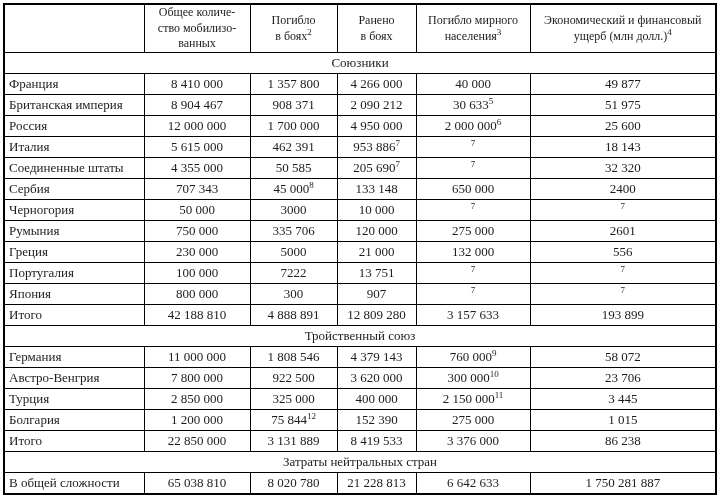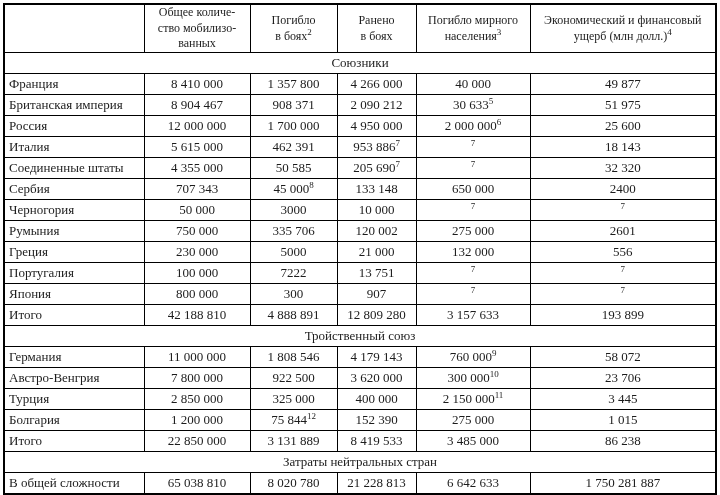--- a/index.html
+++ b/index.html
@@ -144,21 +144,21 @@
           <td class="num">50 000</td>
           <td class="num">3000</td>
           <td class="num">10 000</td>
           <td class="num"><sup>7</sup></td>
           <td class="num"><sup>7</sup></td>
         </tr>
         <tr>
           <td class="country">Румыния</td>
           <td class="num">750 000</td>
           <td class="num">335 706</td>
-          <td class="num">120 002</td>
+          <td class="num">120 000</td>
           <td class="num">275 000</td>
           <td class="num">2601</td>
         </tr>
         <tr>
           <td class="country">Греция</td>
           <td class="num">230 000</td>
           <td class="num">5000</td>
           <td class="num">21 000</td>
           <td class="num">132 000</td>
           <td class="num">556</td>
@@ -187,21 +187,21 @@
           <td class="num">3 157 633</td>
           <td class="num">193 899</td>
         </tr>
         <tr>
           <td colspan="6" class="section">Тройственный союз</td>
         </tr>
         <tr>
           <td class="country">Германия</td>
           <td class="num">11 000 000</td>
           <td class="num">1 808 546</td>
-          <td class="num">4 179 143</td>
+          <td class="num">4 379 143</td>
           <td class="num">760 000<sup>9</sup></td>
           <td class="num">58 072</td>
         </tr>
         <tr>
           <td class="country">Австро-Венгрия</td>
           <td class="num">7 800 000</td>
           <td class="num">922 500</td>
           <td class="num">3 620 000</td>
           <td class="num">300 000<sup>10</sup></td>
           <td class="num">23 706</td>
@@ -220,21 +220,21 @@
           <td class="num">75 844<sup>12</sup></td>
           <td class="num">152 390</td>
           <td class="num">275 000</td>
           <td class="num">1 015</td>
         </tr>
         <tr>
           <td class="country">Итого</td>
           <td class="num">22 850 000</td>
           <td class="num">3 131 889</td>
           <td class="num">8 419 533</td>
-          <td class="num">3 485 000</td>
+          <td class="num">3 376 000</td>
           <td class="num">86 238</td>
         </tr>
         <tr>
           <td colspan="6" class="section">Затраты нейтральных стран</td>
         </tr>
         <tr>
           <td class="country">В общей сложности</td>
           <td class="num">65 038 810</td>
           <td class="num">8 020 780</td>
           <td class="num">21 228 813</td>

